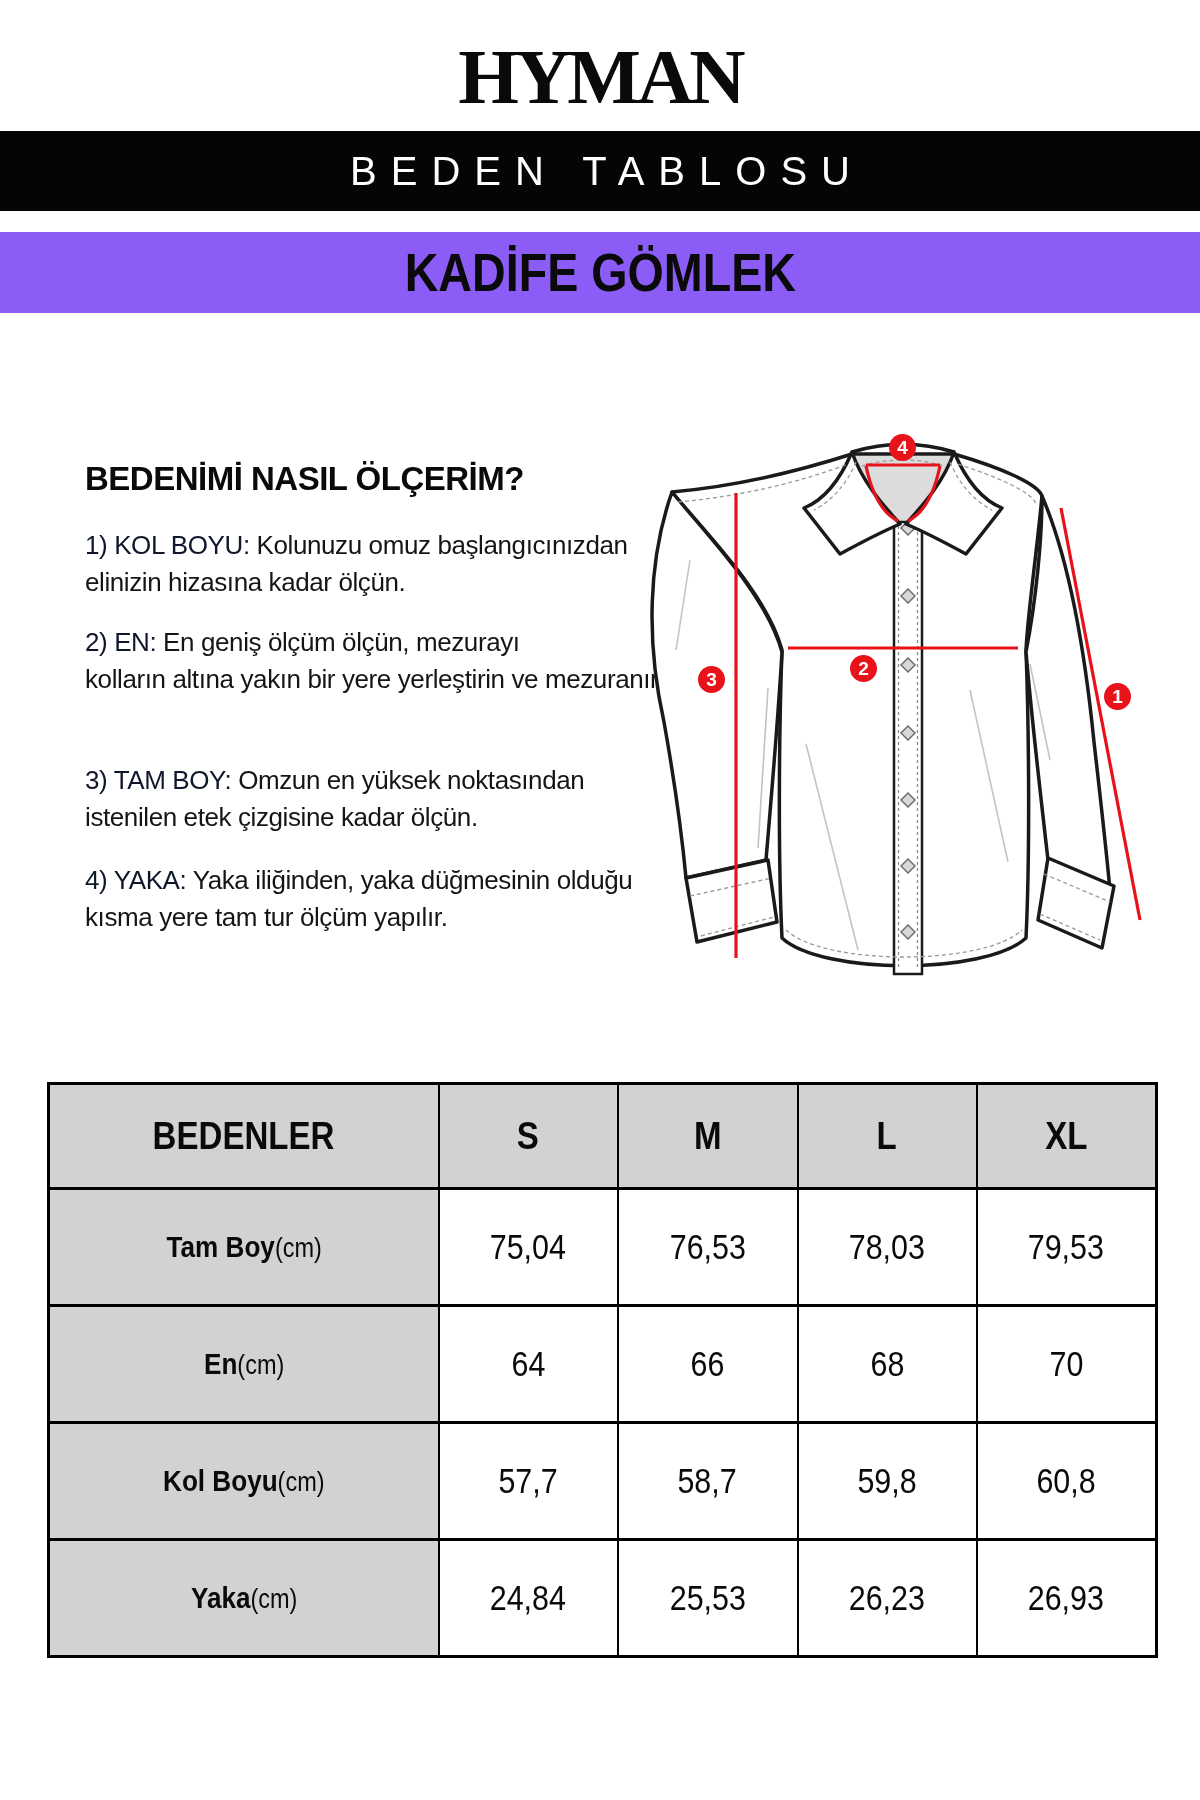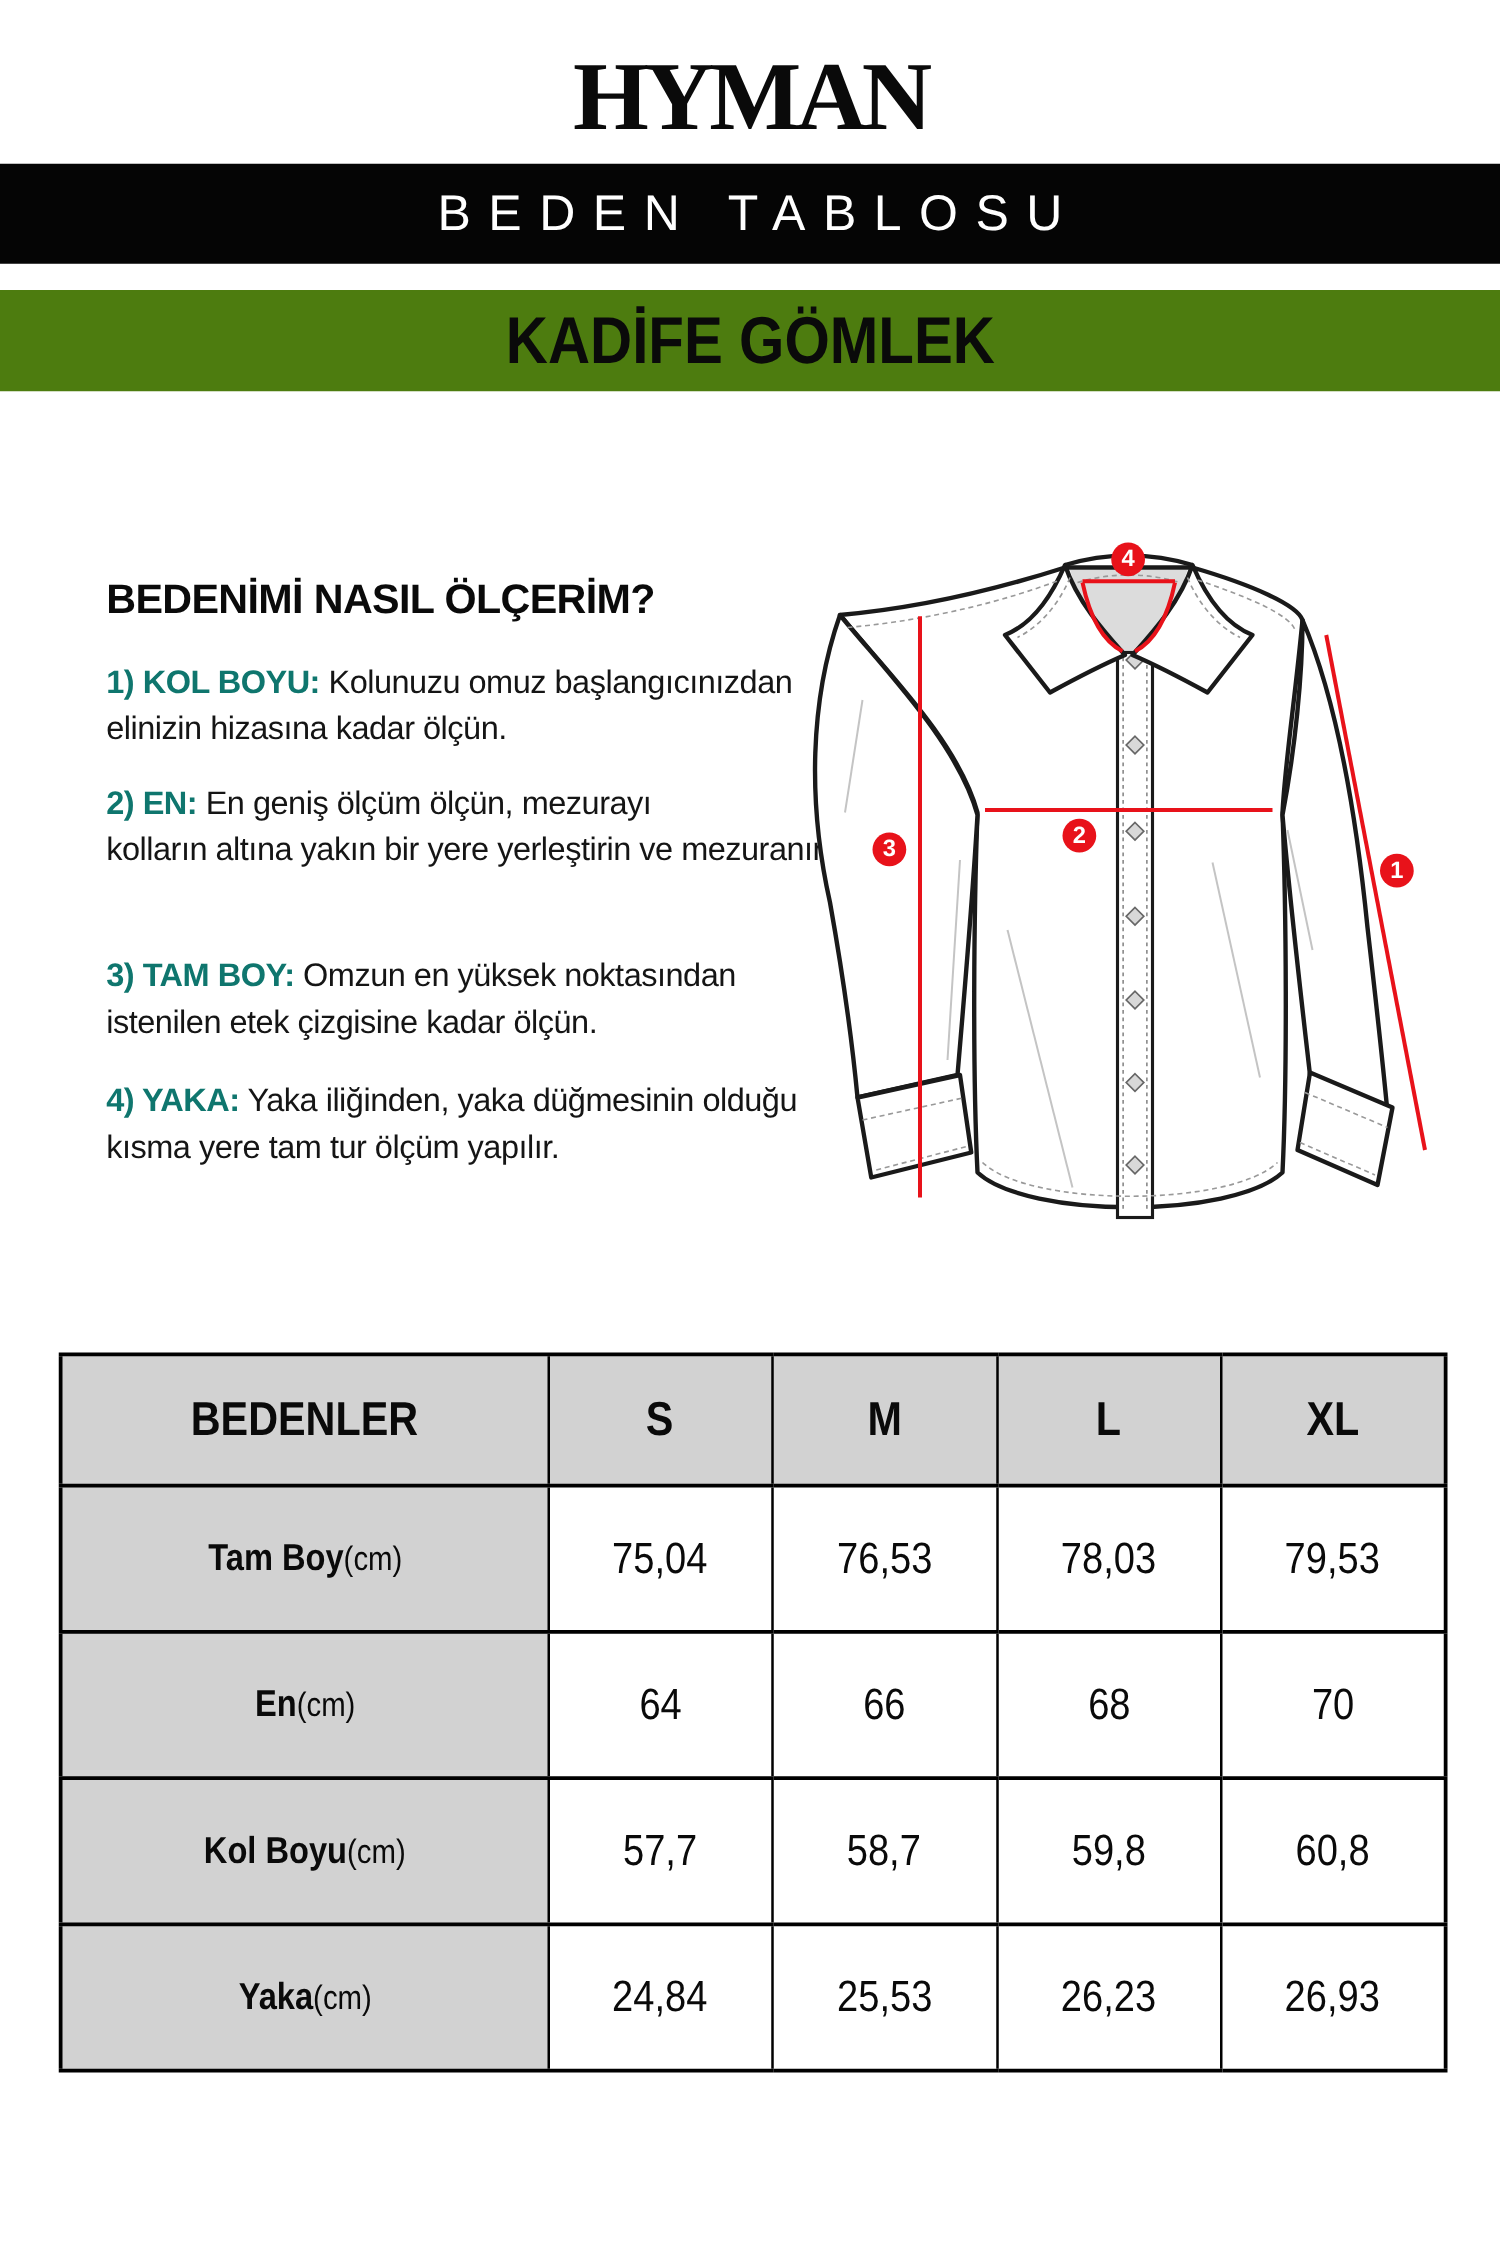--- a/index.html
+++ b/index.html
@@ -10,31 +10,31 @@
   .logo{position:absolute;left:0;right:0;top:32px;text-align:center;
         font-family:"Liberation Serif", serif;font-weight:700;font-size:78px;
         letter-spacing:-4px;color:#0a0a0a;}
 
   
   .banner{position:absolute;left:0;top:131px;width:1200px;height:80px;background:#050505;
           display:flex;align-items:center;justify-content:center;}
   .banner span{color:#ffffff;font-size:40px;font-weight:400;letter-spacing:14px;padding-left:14px;}
 
   
-  .product-bar{position:absolute;left:0;top:232px;width:1200px;height:81px;background:#4d7c0f;
+  .product-bar{position:absolute;left:0;top:232px;width:1200px;height:81px;background:#8b5cf6;
                display:flex;align-items:center;justify-content:center;}
   .product-bar span{display:inline-block;transform:scaleX(0.88);color:#0a0a0a;
                     font-size:53px;font-weight:700;letter-spacing:0px;white-space:nowrap;}
 
   
   .guide-title{position:absolute;left:85px;top:460px;font-size:33px;font-weight:700;
                letter-spacing:-0.5px;color:#0a0a0a;white-space:nowrap;}
   .step{position:absolute;left:85px;font-size:26px;line-height:37px;letter-spacing:-0.4px;color:#151515;}
   .step .tline{white-space:nowrap;}
-  .step b{font-weight:700;color:#0f766e;}
+  .step b{font-weight:400;color:#0f172a;}
   .step-1{top:527px;} .step-2{top:624px;} .step-3{top:762px;} .step-4{top:862px;}
 
   
   svg.diagram{position:absolute;left:0;top:0;pointer-events:none;}
 
   
   .marker{position:absolute;width:27px;height:27px;border-radius:50%;background:#e8121a;
           color:#fff;font-size:19px;font-weight:700;text-align:center;line-height:27px;}
 
   

